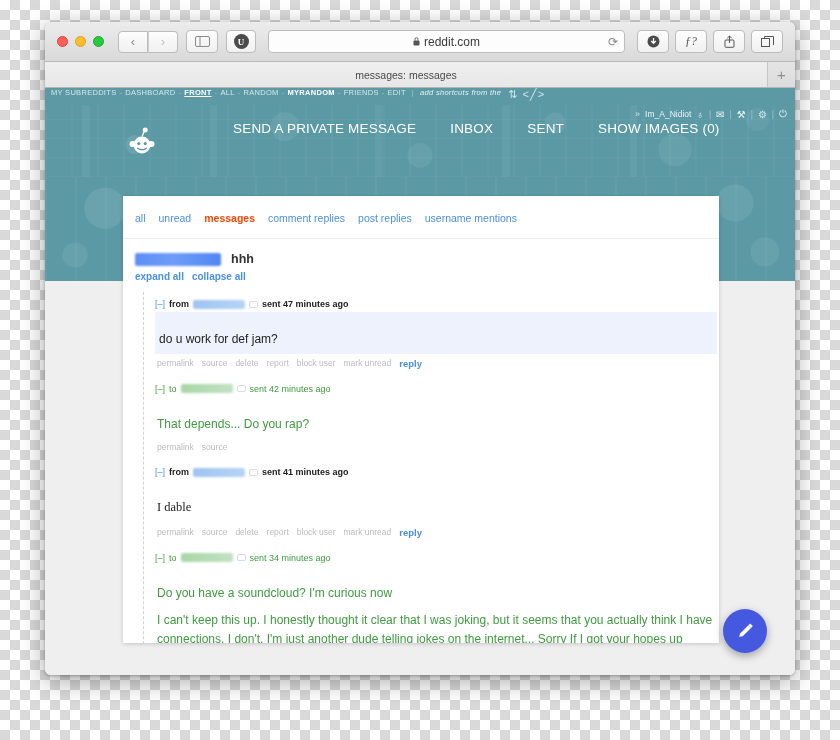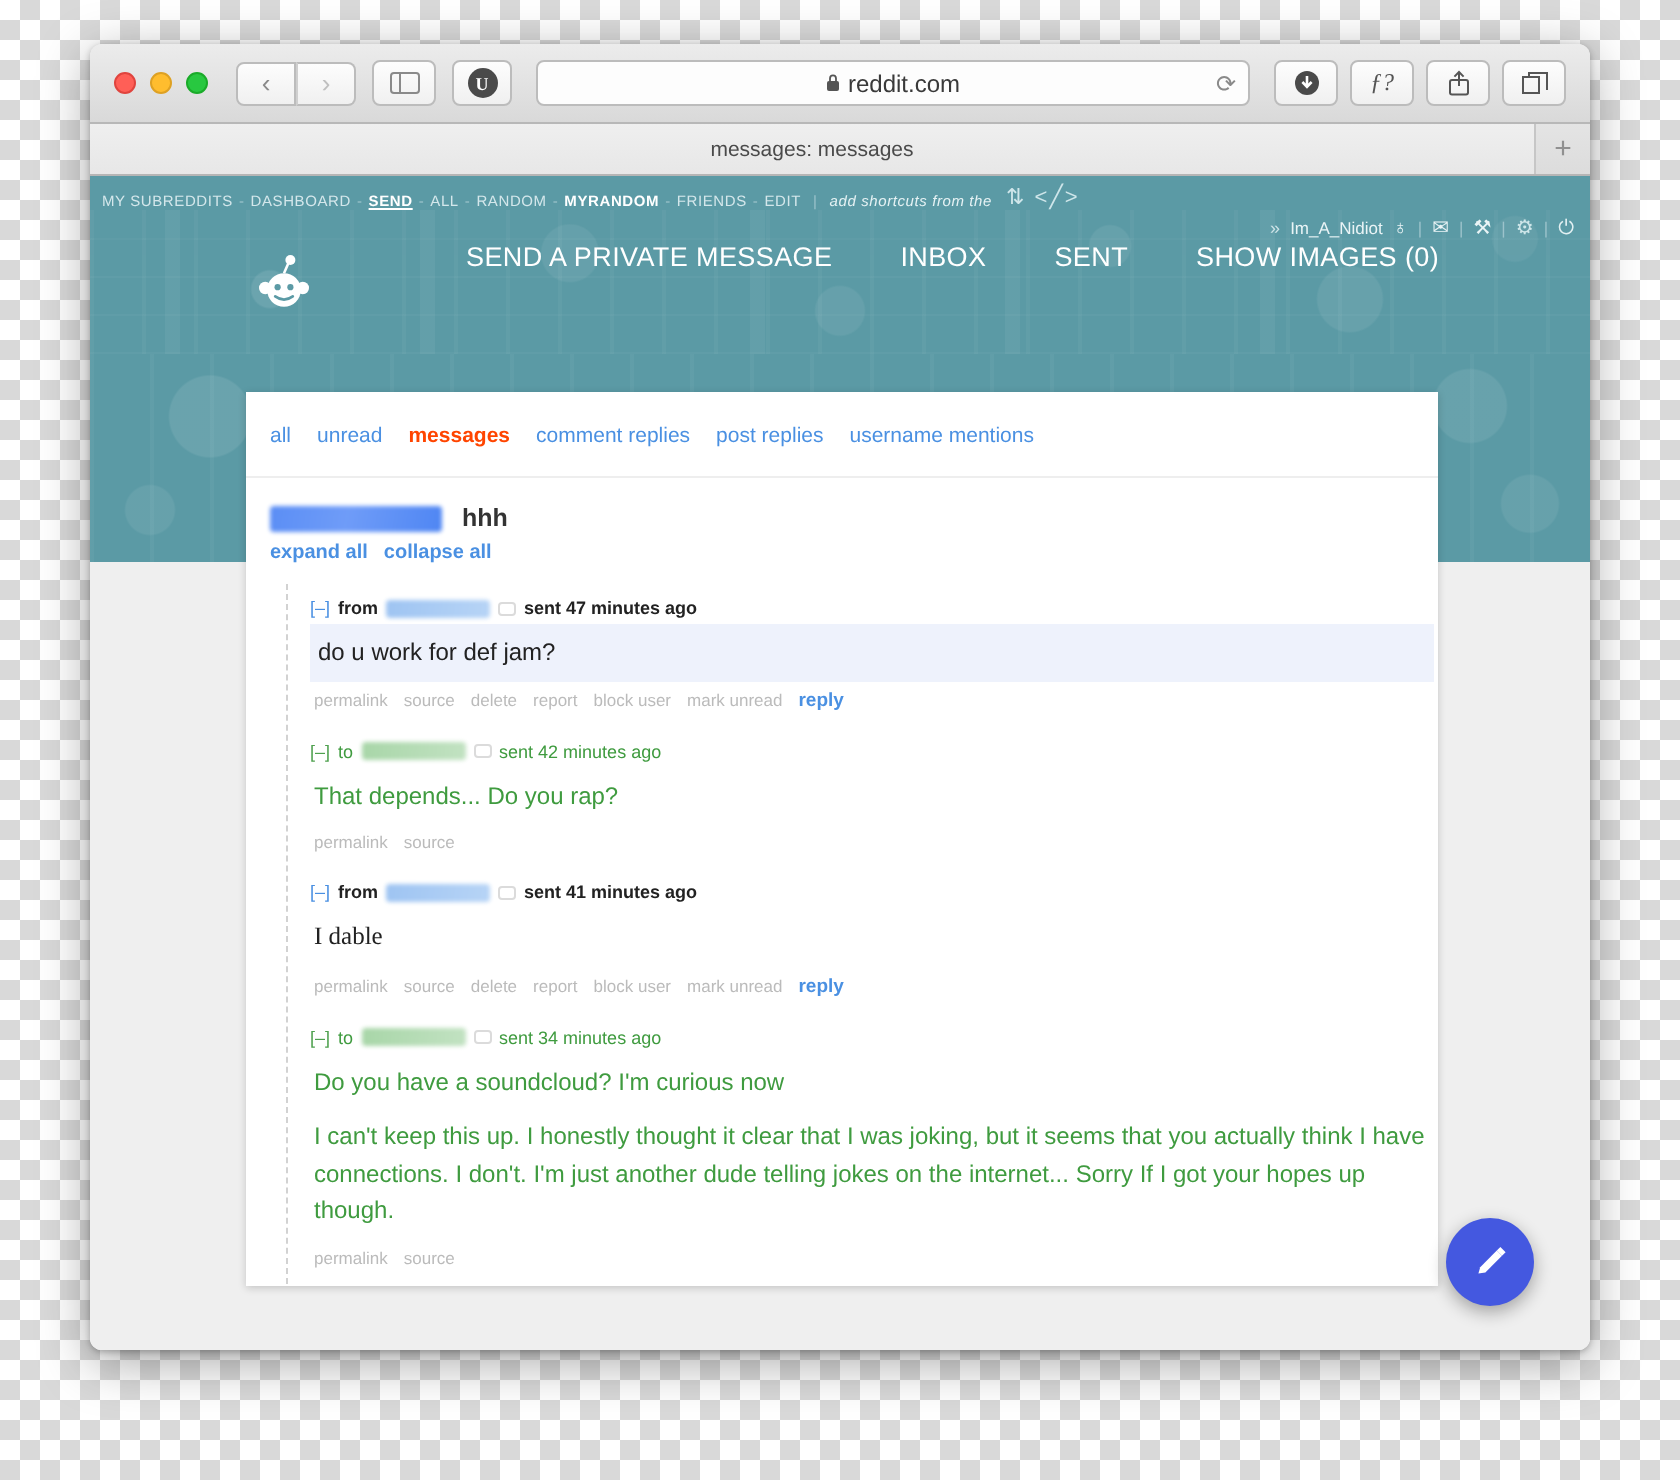--- a/index.html
+++ b/index.html
@@ -125,21 +125,21 @@
     height: 587px;
     background: #efefef;
     position: relative;
     overflow: hidden;
   }
 
   
   .rd-topnav {
     height: 17px;
     background: #5b9aa5;
-    display: flex; align-items: flex-end;
+    display: flex; align-items: flex-start;
     padding: 0 6px;
     font-size: 7.5px;
     letter-spacing: .3px;
     color: #cfe4e8;
     position: relative;
     z-index: 3;
     overflow: hidden;
     white-space: nowrap;
   }
   .rd-topnav .sep { margin: 0 3px; color: #9cc3cb; }
@@ -319,21 +319,21 @@
     border: 1px solid #cccccc;
     border-radius: 2px;
     opacity: .7;
   }
   .sent-time { color: #222; font-weight: bold; }
   .sent-time.green { color: #3f9b3f; font-weight: normal; }
 
   .msg-body {
     font-size: 12px;
     color: #222222;
-    padding: 5px 0 5px 2px;
+    padding: 18px 0 5px 2px;
     line-height: 1.55;
   }
   .msg-body.unread {
     background: #eef2fc;
     margin-right: 2px;
     padding-left: 4px;
   }
   .msg-body.green { color: #3f9b3f; }
   .msg-body.serif { font-family: "Liberation Serif", serif; font-size: 12.5px; }
   .msg-body p + p { margin-top: 9px; }
@@ -435,21 +435,21 @@
   <div class="viewport">
 
     <div class="rd-body-teal"></div>
     <div class="page-bg"></div>
 
     <div class="rd-topnav">
       <span class="itm">MY SUBREDDITS</span>
       <span class="sep">-</span>
       <span class="itm">DASHBOARD</span>
       <span class="sep">-</span>
-      <span class="itm front">SEND</span>
+      <span class="itm front">FRONT</span>
       <span class="sep">-</span>
       <span class="itm">ALL</span>
       <span class="sep">-</span>
       <span class="itm">RANDOM</span>
       <span class="sep">-</span>
       <span class="itm bold">MYRANDOM</span>
       <span class="sep">-</span>
       <span class="itm">FRIENDS</span>
       <span class="sep">-</span>
       <span class="itm">EDIT</span>

